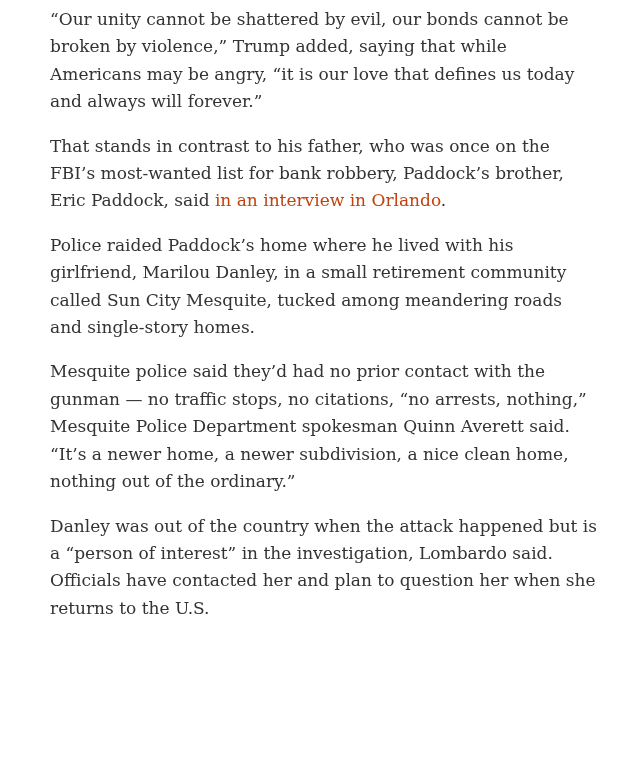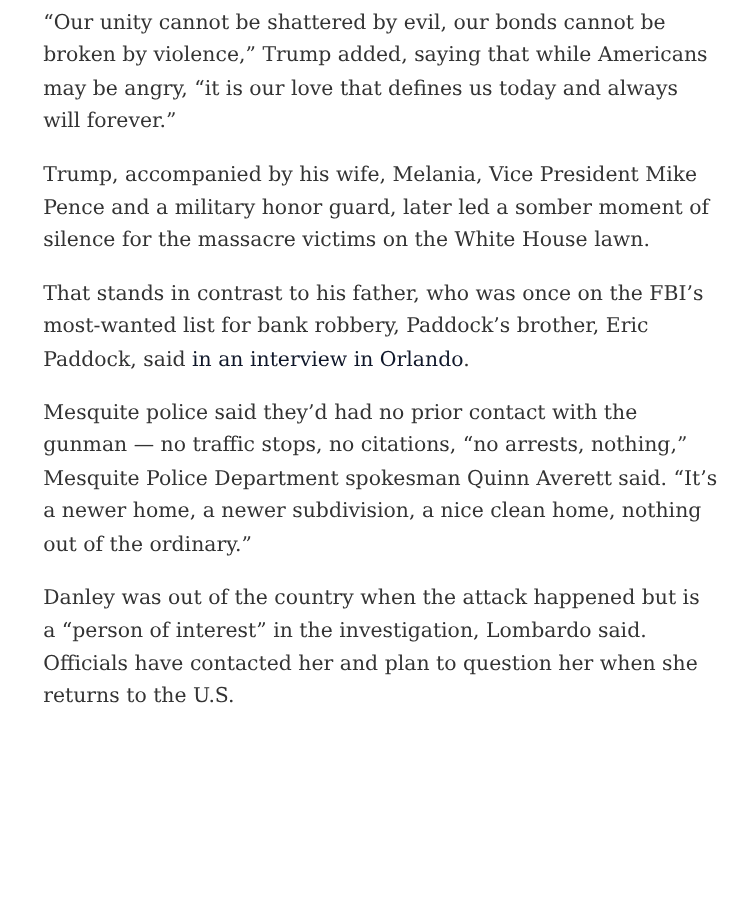--- a/index.html
+++ b/index.html
@@ -15,47 +15,47 @@
   .article-body {
     box-sizing: border-box;
     width: 624px;
     padding: 6px 26px 0 36px;
     font-family: "DejaVu Serif", "Liberation Serif", serif;
     font-size: 17px;
     line-height: 27.4px;
     color: #333333;
   }
   .article-body p {
-    margin: 0 0 17px 0;
+    margin: 0 0 17px 14px;
     padding: 0;
   }
   .article-body a.inline-link {
-    color: #0f172a;
+    color: #c2410c;
     text-decoration: none;
     cursor: pointer;
   }
 </style>
 </head>
 <body>
 
 <div class="article-body">
 
   <p>
     <span>“Our unity cannot be shattered by evil, our bonds cannot be broken by violence,” Trump added, saying that while Americans may be angry, “it is our love that defines us today and always will forever.”</span>
   </p>
 
-  <p>
-    <span>Trump, accompanied by his wife, Melania, Vice President Mike Pence and a military honor guard, later led a somber moment of silence for the massacre victims on the White House lawn.</span>
-  </p>
 
 
   <p>
     <span>That stands in contrast to his father, who was once on the FBI’s most-wanted list for bank robbery, Paddock’s brother, Eric Paddock, said </span><a class="inline-link">in an interview in Orlando</a><span>.</span>
   </p>
 
+  <p>
+    <span>Police raided Paddock’s home where he lived with his girlfriend, Marilou Danley, in a small retirement community called Sun City Mesquite, tucked among meandering roads and single-story homes.</span>
+  </p>
 
   <p>
     <span>Mesquite police said they’d had no prior contact with the gunman — no traffic stops, no citations, “no arrests, nothing,” Mesquite Police Department spokesman Quinn Averett said. “It’s a newer home, a newer subdivision, a nice clean home, nothing out of the ordinary.”</span>
   </p>
 
   <p>
     <span>Danley was out of the country when the attack happened but is a “person of interest” in the investigation, Lombardo said. Officials have contacted her and plan to question her when she returns to the U.S.</span>
   </p>
 
 </div>

